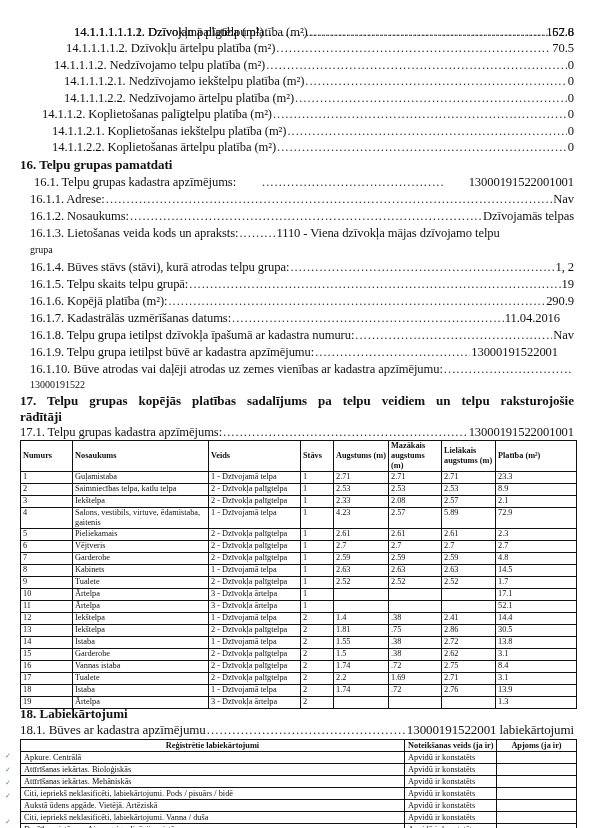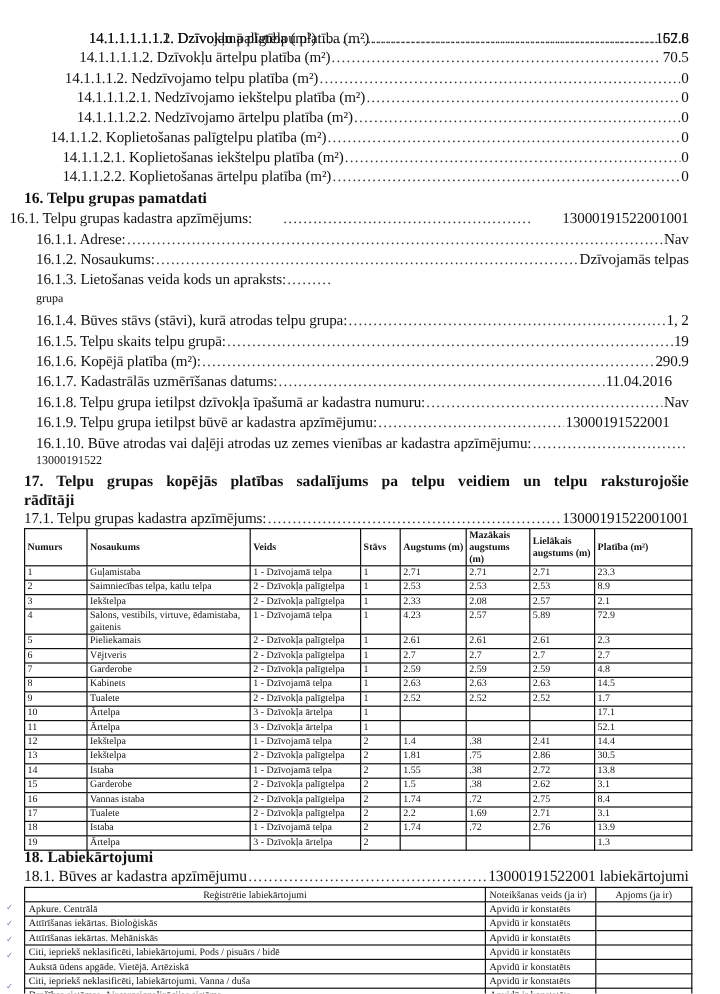--- a/index.html
+++ b/index.html
@@ -16,21 +16,21 @@
   table.t17 { position:absolute; left:20px; top:440px; width:556px; border-collapse:collapse;
               font-size:8.3px; table-layout:fixed; }
   table.t17 td, table.t17 th { border:1.2px solid #111; padding:0 2px; vertical-align:top;
               line-height:10px; text-align:left; overflow:hidden; }
   table.t17 th { font-weight:bold; height:30px; vertical-align:middle; }
   table.t17 td { height:11px; }
   table.t18 { position:absolute; left:20px; top:739px; width:556px; border-collapse:collapse;
               font-size:8.3px; table-layout:fixed; }
   table.t18 td, table.t18 th { border:1.2px solid #111; padding:0 3px; line-height:11px; height:11px;
               text-align:left; overflow:hidden; white-space:nowrap; }
-  table.t18 th { font-weight:normal; text-align:center; }
+  table.t18 th { font-weight:bold; text-align:center; }
   .mark { position:absolute; left:5px; font-size:7px; color:#6a7fb0; }
 </style>
 </head>
 <body>
 
 <div class="line" style="left:74px; right:26px; top:24px;">
     <span class="lbl">14.1.1.1.1.1.1. Dzīvojamā platība (m²)</span>
     <span class="dots"></span>
     <span class="val">152.8</span>
   </div>
@@ -69,38 +69,39 @@
     <span class="dots"></span>
     <span class="val">0</span>
   </div>
 <div class="line" style="left:52px; right:26px; top:139px;">
     <span class="lbl">14.1.1.2.2. Koplietošanas ārtelpu platība (m²)</span>
     <span class="dots"></span>
     <span class="val">0</span>
   </div>
 
 <div class="heading" style="left:20px; top:157px;">16. Telpu grupas pamatdati</div>
-<div class="line" style="left:8px; right:26px; top:174px;gap:25px;">
+<div class="line" style="left:34px; right:26px; top:174px;gap:25px;">
     <span class="lbl">16.1. Telpu grupas kadastra apzīmējums:</span>
     <span class="dots"></span>
     <span class="val">13000191522001001</span>
   </div>
 <div class="line" style="left:30px; right:26px; top:191px;">
     <span class="lbl">16.1.1. Adrese:</span>
     <span class="dots"></span>
     <span class="val">Nav</span>
   </div>
 <div class="line" style="left:30px; right:26px; top:208px;">
     <span class="lbl">16.1.2. Nosaukums:</span>
     <span class="dots"></span>
     <span class="val">Dzīvojamās telpas</span>
   </div>
 <div class="line" style="left:30px; right:26px; top:225px;">
     <span class="lbl">16.1.3. Lietošanas veida kods un apraksts:</span>
     <span class="dots" style="flex:0 0 36px;"></span>
+    <span class="val">1110 - Viena dzīvokļa mājas dzīvojamo telpu</span>
   </div>
 <div class="plain" style="left:30px; top:242px;">grupa</div>
 <div class="line" style="left:30px; right:26px; top:259px;">
     <span class="lbl">16.1.4. Būves stāvs (stāvi), kurā atrodas telpu grupa:</span>
     <span class="dots"></span>
     <span class="val">1, 2</span>
   </div>
 <div class="line" style="left:30px; right:26px; top:276px;">
     <span class="lbl">16.1.5. Telpu skaits telpu grupā:</span>
     <span class="dots"></span>

